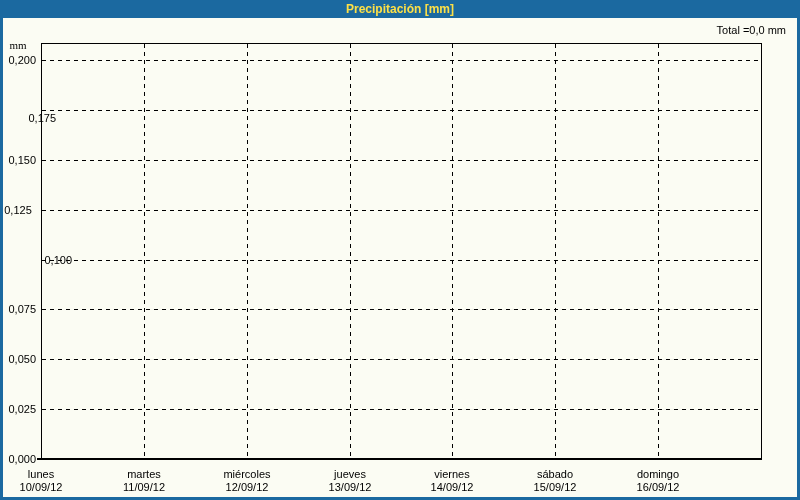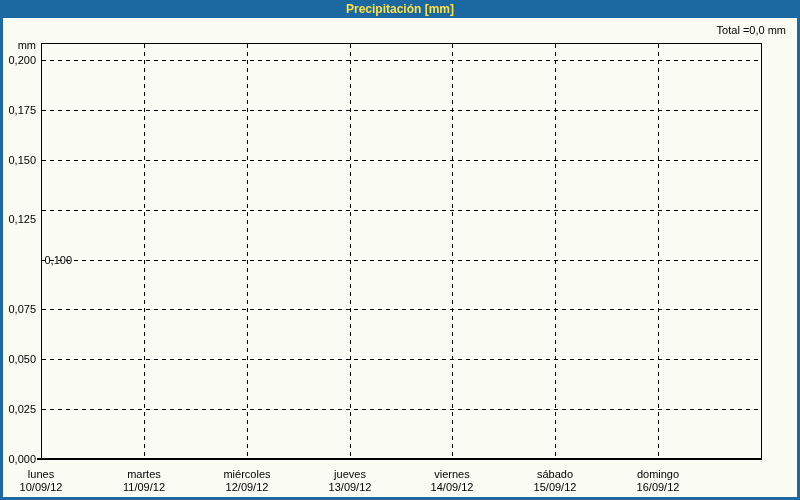--- a/index.html
+++ b/index.html
@@ -25,21 +25,21 @@
     color: #fde047;
     font-size: 12px; font-weight: bold;
     text-align: center; line-height: 18px;
   }
   #total-label {
     position: absolute; left: 586px; top: 24px; width: 200px;
     text-align: right; font-size: 11px;
   }
   #y-unit-label {
     position: absolute; left: 0; top: 39px; width: 36px;
-    text-align: right; font-size: 11px;
+    text-align: center; font-size: 11px; font-family: Liberation Serif, serif;
   }
   #plot-area {
     position: absolute; left: 41px; top: 43px;
     width: 721px; height: 415px;
     border: 1px solid #000000; border-bottom: none;
     box-sizing: border-box;
     background: transparent;
   }
   #x-axis-line {
     position: absolute; left: 37px; top: 458px;
@@ -85,25 +85,25 @@
     <div class="y-tick-label" style="top: 452px;">0,000</div>
     <div class="h-gridline" style="top: 409px;"></div>
     <div class="y-tick-label" style="top: 402px;">0,025</div>
     <div class="h-gridline" style="top: 359px;"></div>
     <div class="y-tick-label" style="top: 352px;">0,050</div>
     <div class="h-gridline" style="top: 309px;"></div>
     <div class="y-tick-label" style="top: 302px;">0,075</div>
     <div class="h-gridline" style="top: 260px;"></div>
     <div class="y-tick-label" style="top: 253px; padding-left: 36px;">0,100</div>
     <div class="h-gridline" style="top: 210px;"></div>
-    <div class="y-tick-label" style="top: 212px;">0,125</div>
+    <div class="y-tick-label" style="top: 203px; text-align: center;">0,125</div>
     <div class="h-gridline" style="top: 160px;"></div>
     <div class="y-tick-label" style="top: 153px;">0,150</div>
     <div class="h-gridline" style="top: 110px;"></div>
-    <div class="y-tick-label" style="top: 103px;">0,175</div>
+    <div class="y-tick-label" style="top: 111px; padding-left: 20px;">0,175</div>
     <div class="h-gridline" style="top: 60px;"></div>
     <div class="y-tick-label" style="top: 53px;">0,200</div>
     <div class="x-day-label" style="left: 41px;">
       <div>lunes</div>
       <div>10/09/12</div>
     </div>
     <div class="v-gridline" style="left: 144px;"></div>
     <div class="x-day-label" style="left: 144px;">
       <div>martes</div>
       <div>11/09/12</div>

